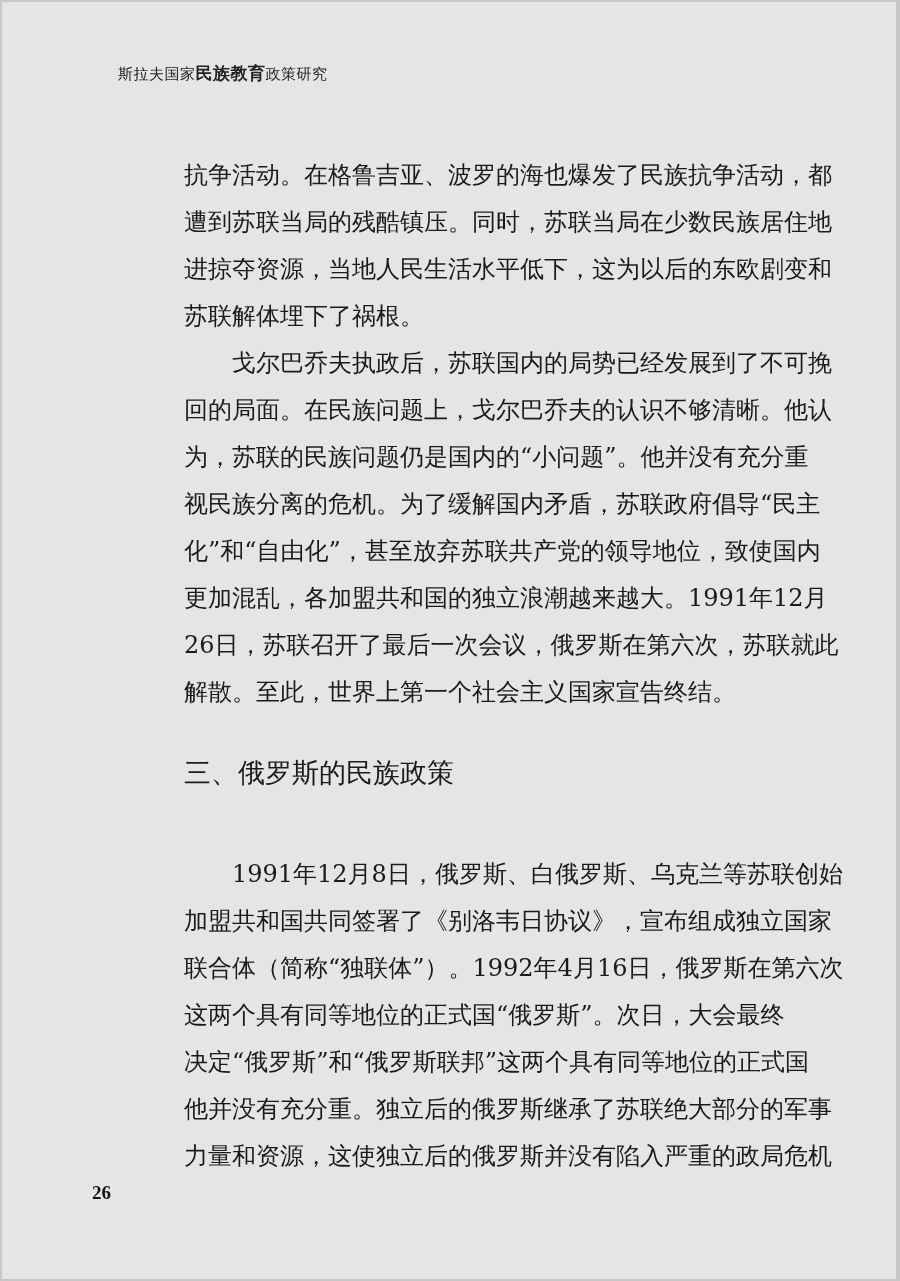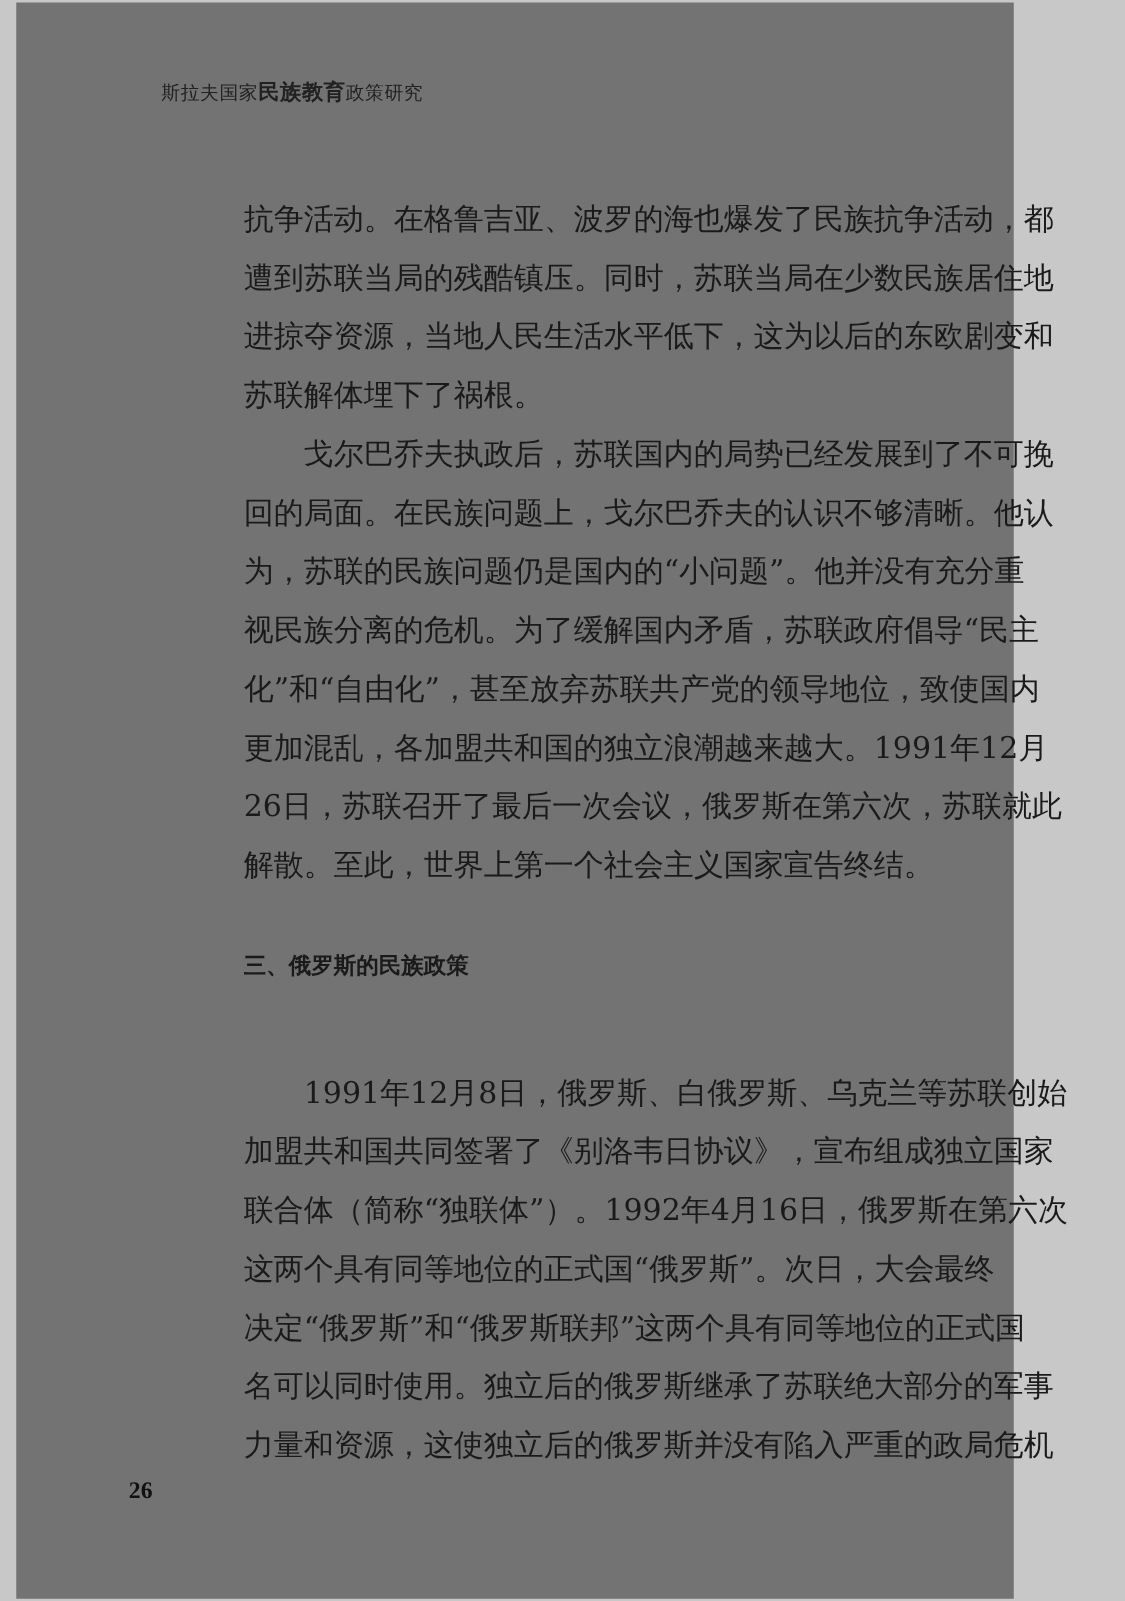--- a/index.html
+++ b/index.html
@@ -1,38 +1,38 @@
 <!DOCTYPE html>
 <html><head>
 <meta charset="utf-8">
 <style>
   html, body { margin: 0; padding: 0; background: #c8c8c8; }
   body { width: 900px; height: 1281px; position: relative; overflow: hidden; }
   .page {
-    position: absolute; left: 13px; top: 2px; width: 798px; height: 1277px;
-    background: #737373;
+    position: absolute; left: 2px; top: 2px; width: 894px; height: 1277px;
+    background: #e5e5e5;
   }
   .running-head {
     position: absolute; left: 116px; top: 60px;
     font-family: "DejaVu Serif", "Liberation Serif", serif;
     font-size: 15px; color: #222; white-space: nowrap; letter-spacing: 0.5px;
   }
   .running-head .bold { font-weight: bold; font-size: 17px; }
   .line {
     position: absolute; left: 138px; width: 600px;
     font-family: "DejaVu Serif", "Liberation Serif", serif;
     font-size: 24px; line-height: 30px; color: #1a1a1a;
     white-space: nowrap; text-align: justify; text-align-last: justify; margin-left: 44px;
   }
   .line.last { text-align-last: left; }
   .line.indent { left: 186px; width: 552px; }
   .heading {
     position: absolute; left: 182px; top: 755px;
     font-family: "DejaVu Serif", "Liberation Serif", serif;
-    font-size: 18px; font-weight: bold; color: #1a1a1a; white-space: nowrap;
+    font-size: 27px; font-weight: normal; color: #1a1a1a; white-space: nowrap;
     line-height: 32px;
   }
   .page-number {
     position: absolute; left: 90px; top: 1180px;
     font-family: "Liberation Serif", "DejaVu Serif", serif;
     font-size: 19px; font-weight: bold; color: #111;
   }
 </style>
 </head>
 <body>
@@ -57,17 +57,17 @@
   <div class="line" style="top:628px">26日，苏联召开了最后一次会议，俄罗斯在第六次，苏联就此</div>
   <div class="line last" style="top:675px">解散。至此，世界上第一个社会主义国家宣告终结。</div>
 
   <div class="heading">三、俄罗斯的民族政策</div>
 
   <div class="line indent" style="top:857px">1991年12月8日，俄罗斯、白俄罗斯、乌克兰等苏联创始</div>
   <div class="line" style="top:904px">加盟共和国共同签署了《别洛韦日协议》，宣布组成独立国家</div>
   <div class="line" style="top:951px">联合体（简称“独联体”）。1992年4月16日，俄罗斯在第六次</div>
   <div class="line" style="top:998px">这两个具有同等地位的正式国“俄罗斯”。次日，大会最终</div>
   <div class="line" style="top:1045px">决定“俄罗斯”和“俄罗斯联邦”这两个具有同等地位的正式国</div>
-  <div class="line" style="top:1092px">名可以同时使用。独立后的俄罗斯继承了苏联绝大部分的军事</div>
+  <div class="line" style="top:1092px">他并没有充分重。独立后的俄罗斯继承了苏联绝大部分的军事</div>
   <div class="line" style="top:1139px">力量和资源，这使独立后的俄罗斯并没有陷入严重的政局危机</div>
 
   <div class="page-number">26</div>
 </div>
 
 </body></html>

